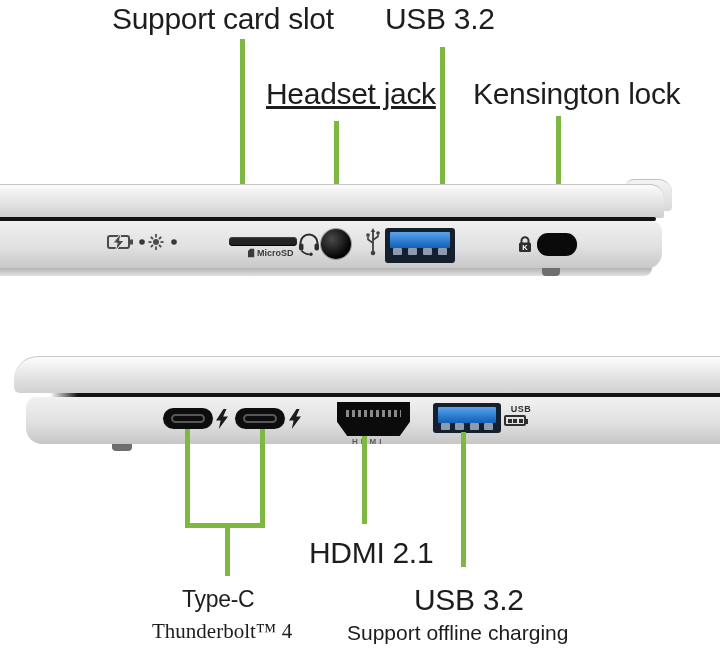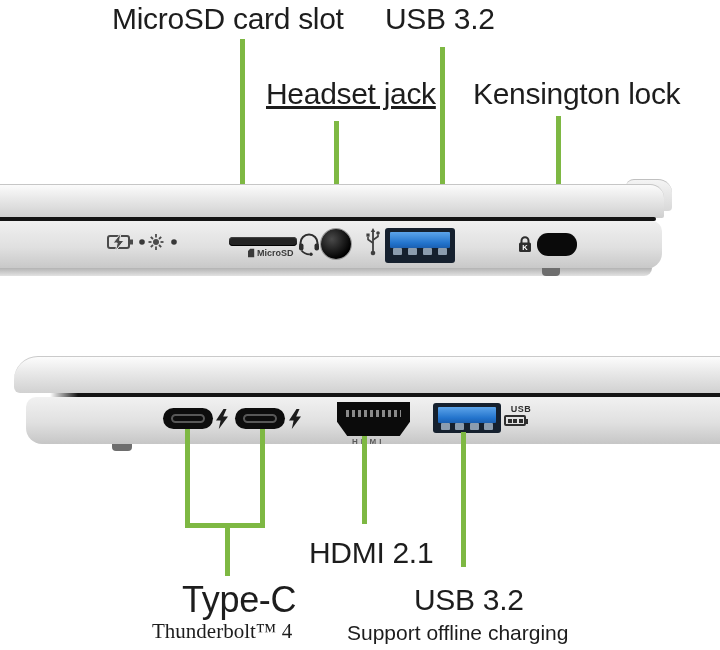--- a/index.html
+++ b/index.html
@@ -103,29 +103,29 @@
   
   #line-c1   { left:185px; top:429px; height:96px; }
   #line-c2   { left:260px; top:429px; height:96px; }
   #bracket-c { left:185px; top:523px; width:80px; }
   #stem-c    { left:225px; top:526px; height:50px; }
   #line-hdmi { left:362px; top:436px; height:88px; }
   #line-usb2 { left:461px; top:432px; height:135px; }
 
   
   #label-hdmi      { left:309px; top:536px; }
-  #label-typec     { left:182px; top:583px; font-size:36px; }
+  #label-typec     { left:182px; top:583px; font-size:23px; }
   #label-typec-sub { left:152px; top:620px;font-family:Liberation Serif, serif; }
   #label-usb-bottom{ left:414px; top:583px; }
   #label-usb-sub   { left:347px; top:621px; }
 </style>
 </head>
 <body>
 
-<div class="lbl" id="label-microsd">MicroSD card slot</div>
+<div class="lbl" id="label-microsd">Support card slot</div>
 <div class="lbl" id="label-usb-top">USB 3.2</div>
 <div class="lbl" id="label-headset">Headset jack</div>
 <div class="lbl" id="label-kensington">Kensington lock</div>
 
 <div class="gline" id="line-microsd"></div>
 <div class="gline" id="line-headset"></div>
 <div class="gline" id="line-usb-top"></div>
 <div class="gline" id="line-kensington"></div>
 
 <div class="abs" id="laptop-top">

